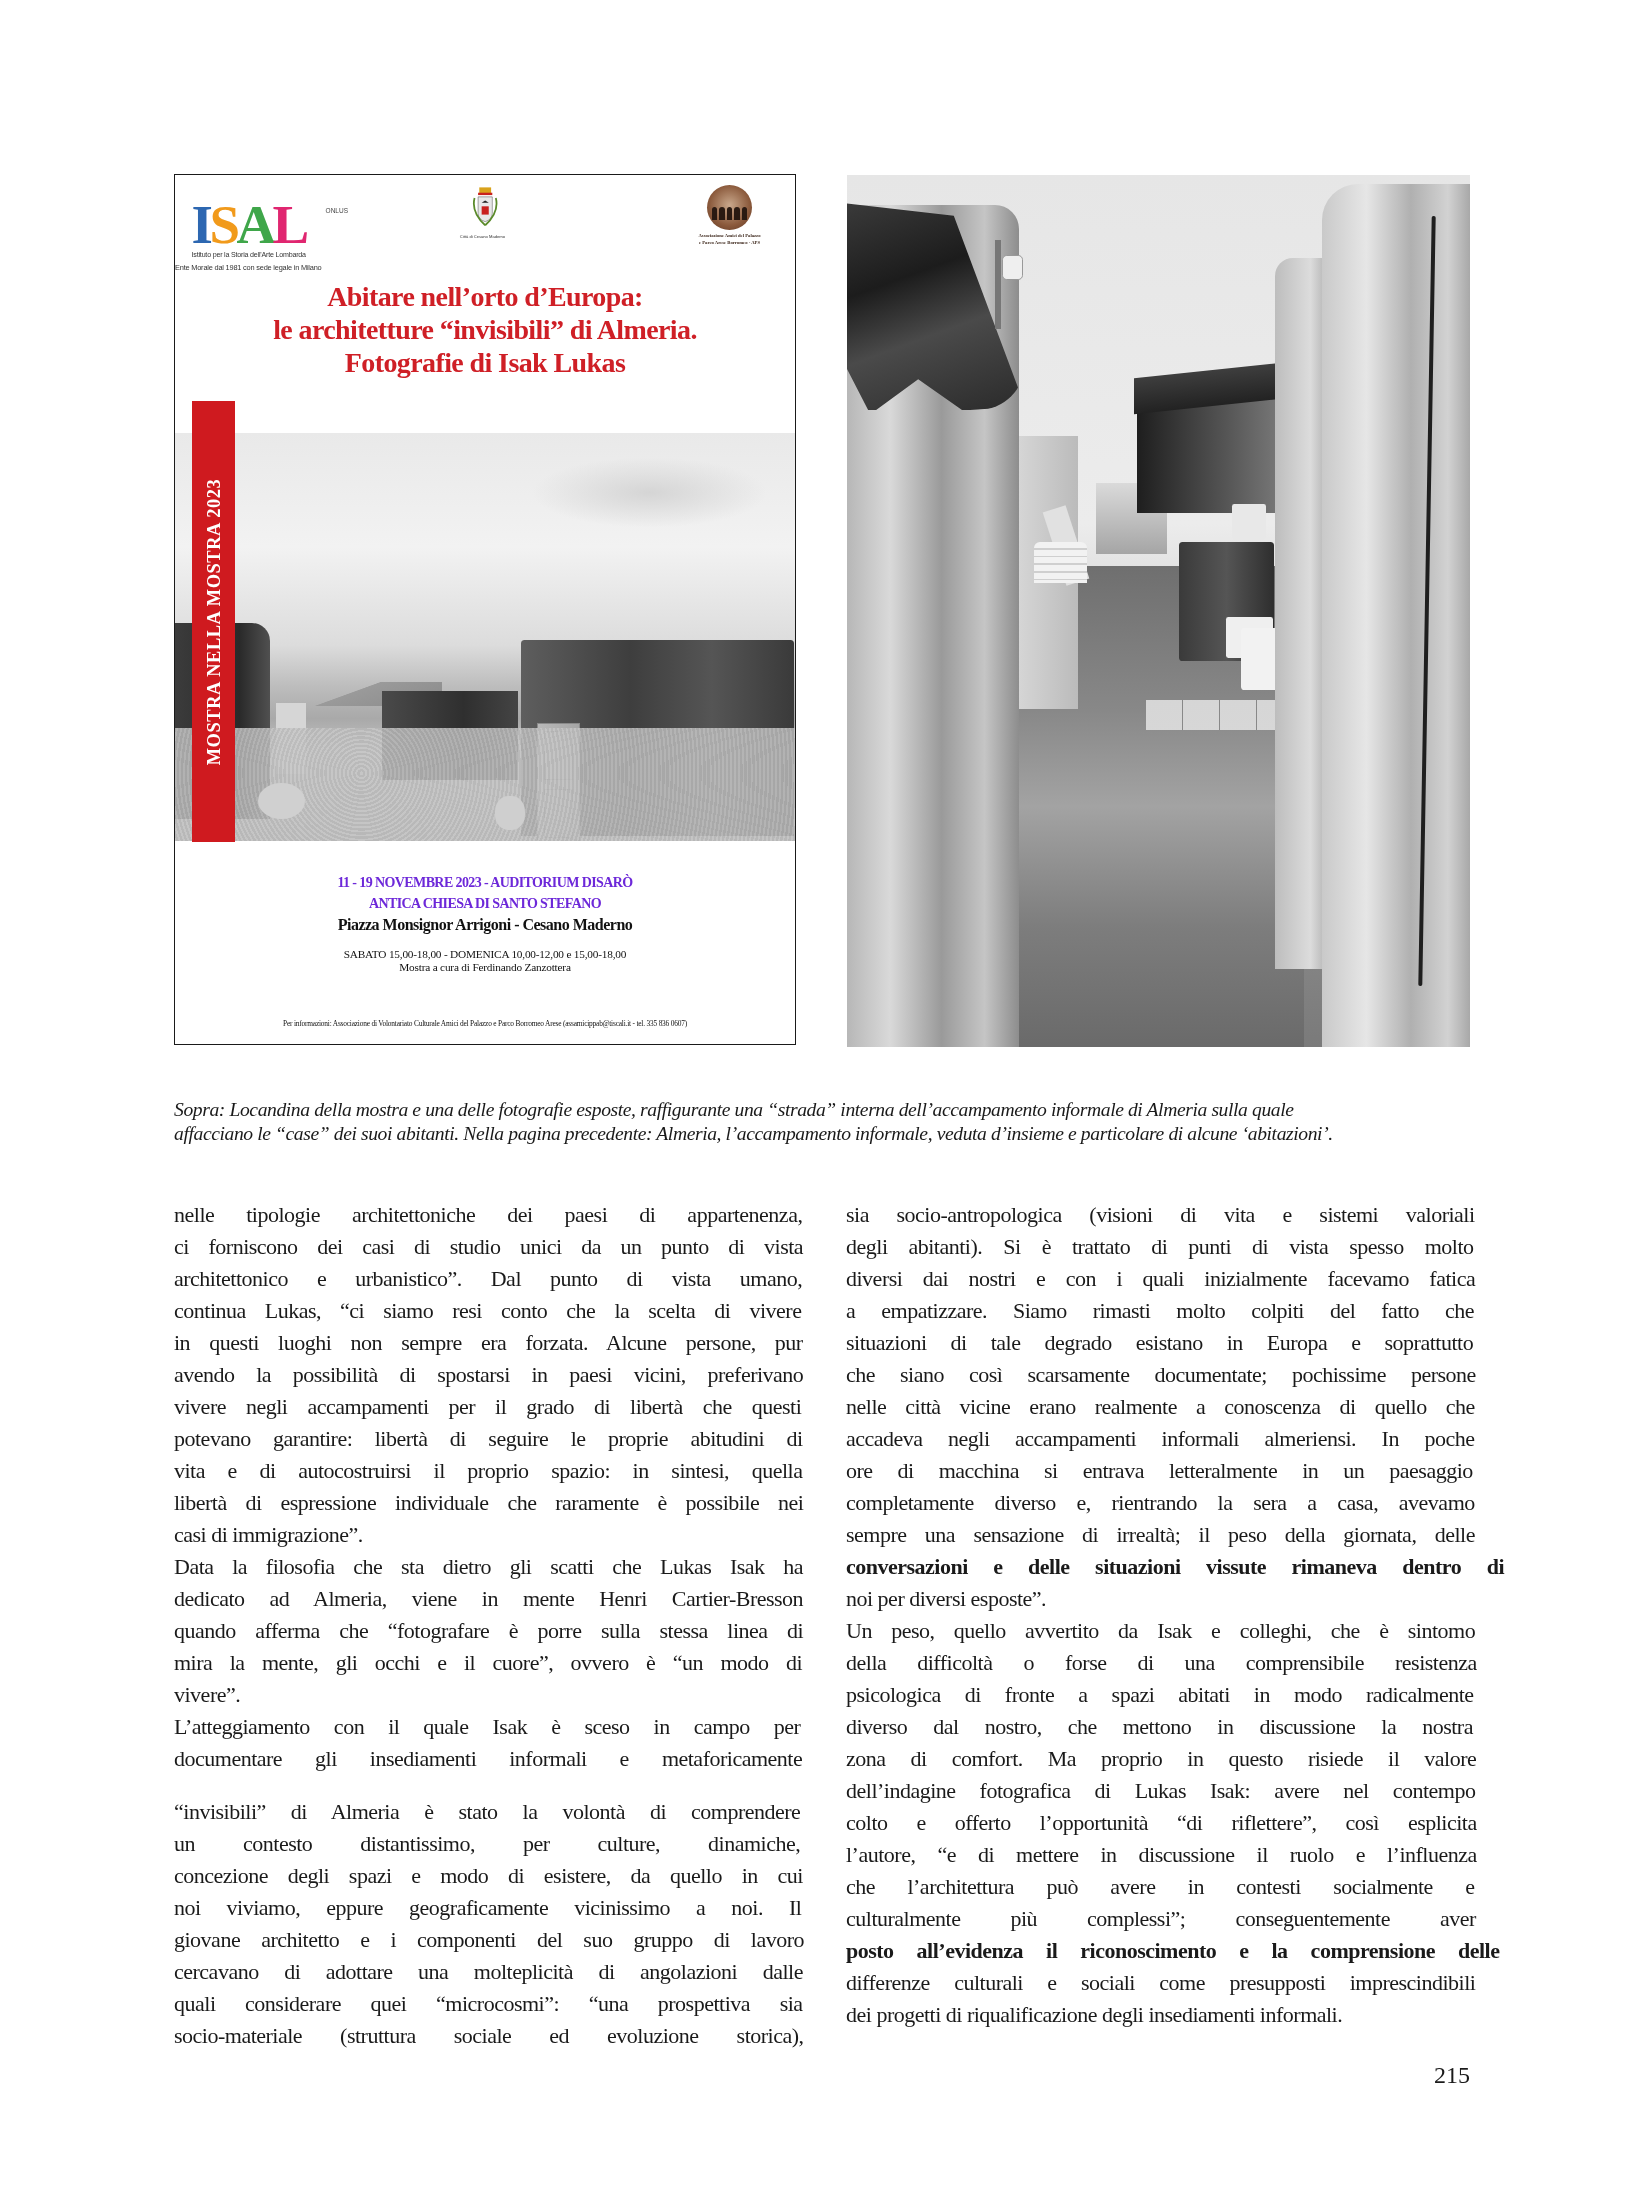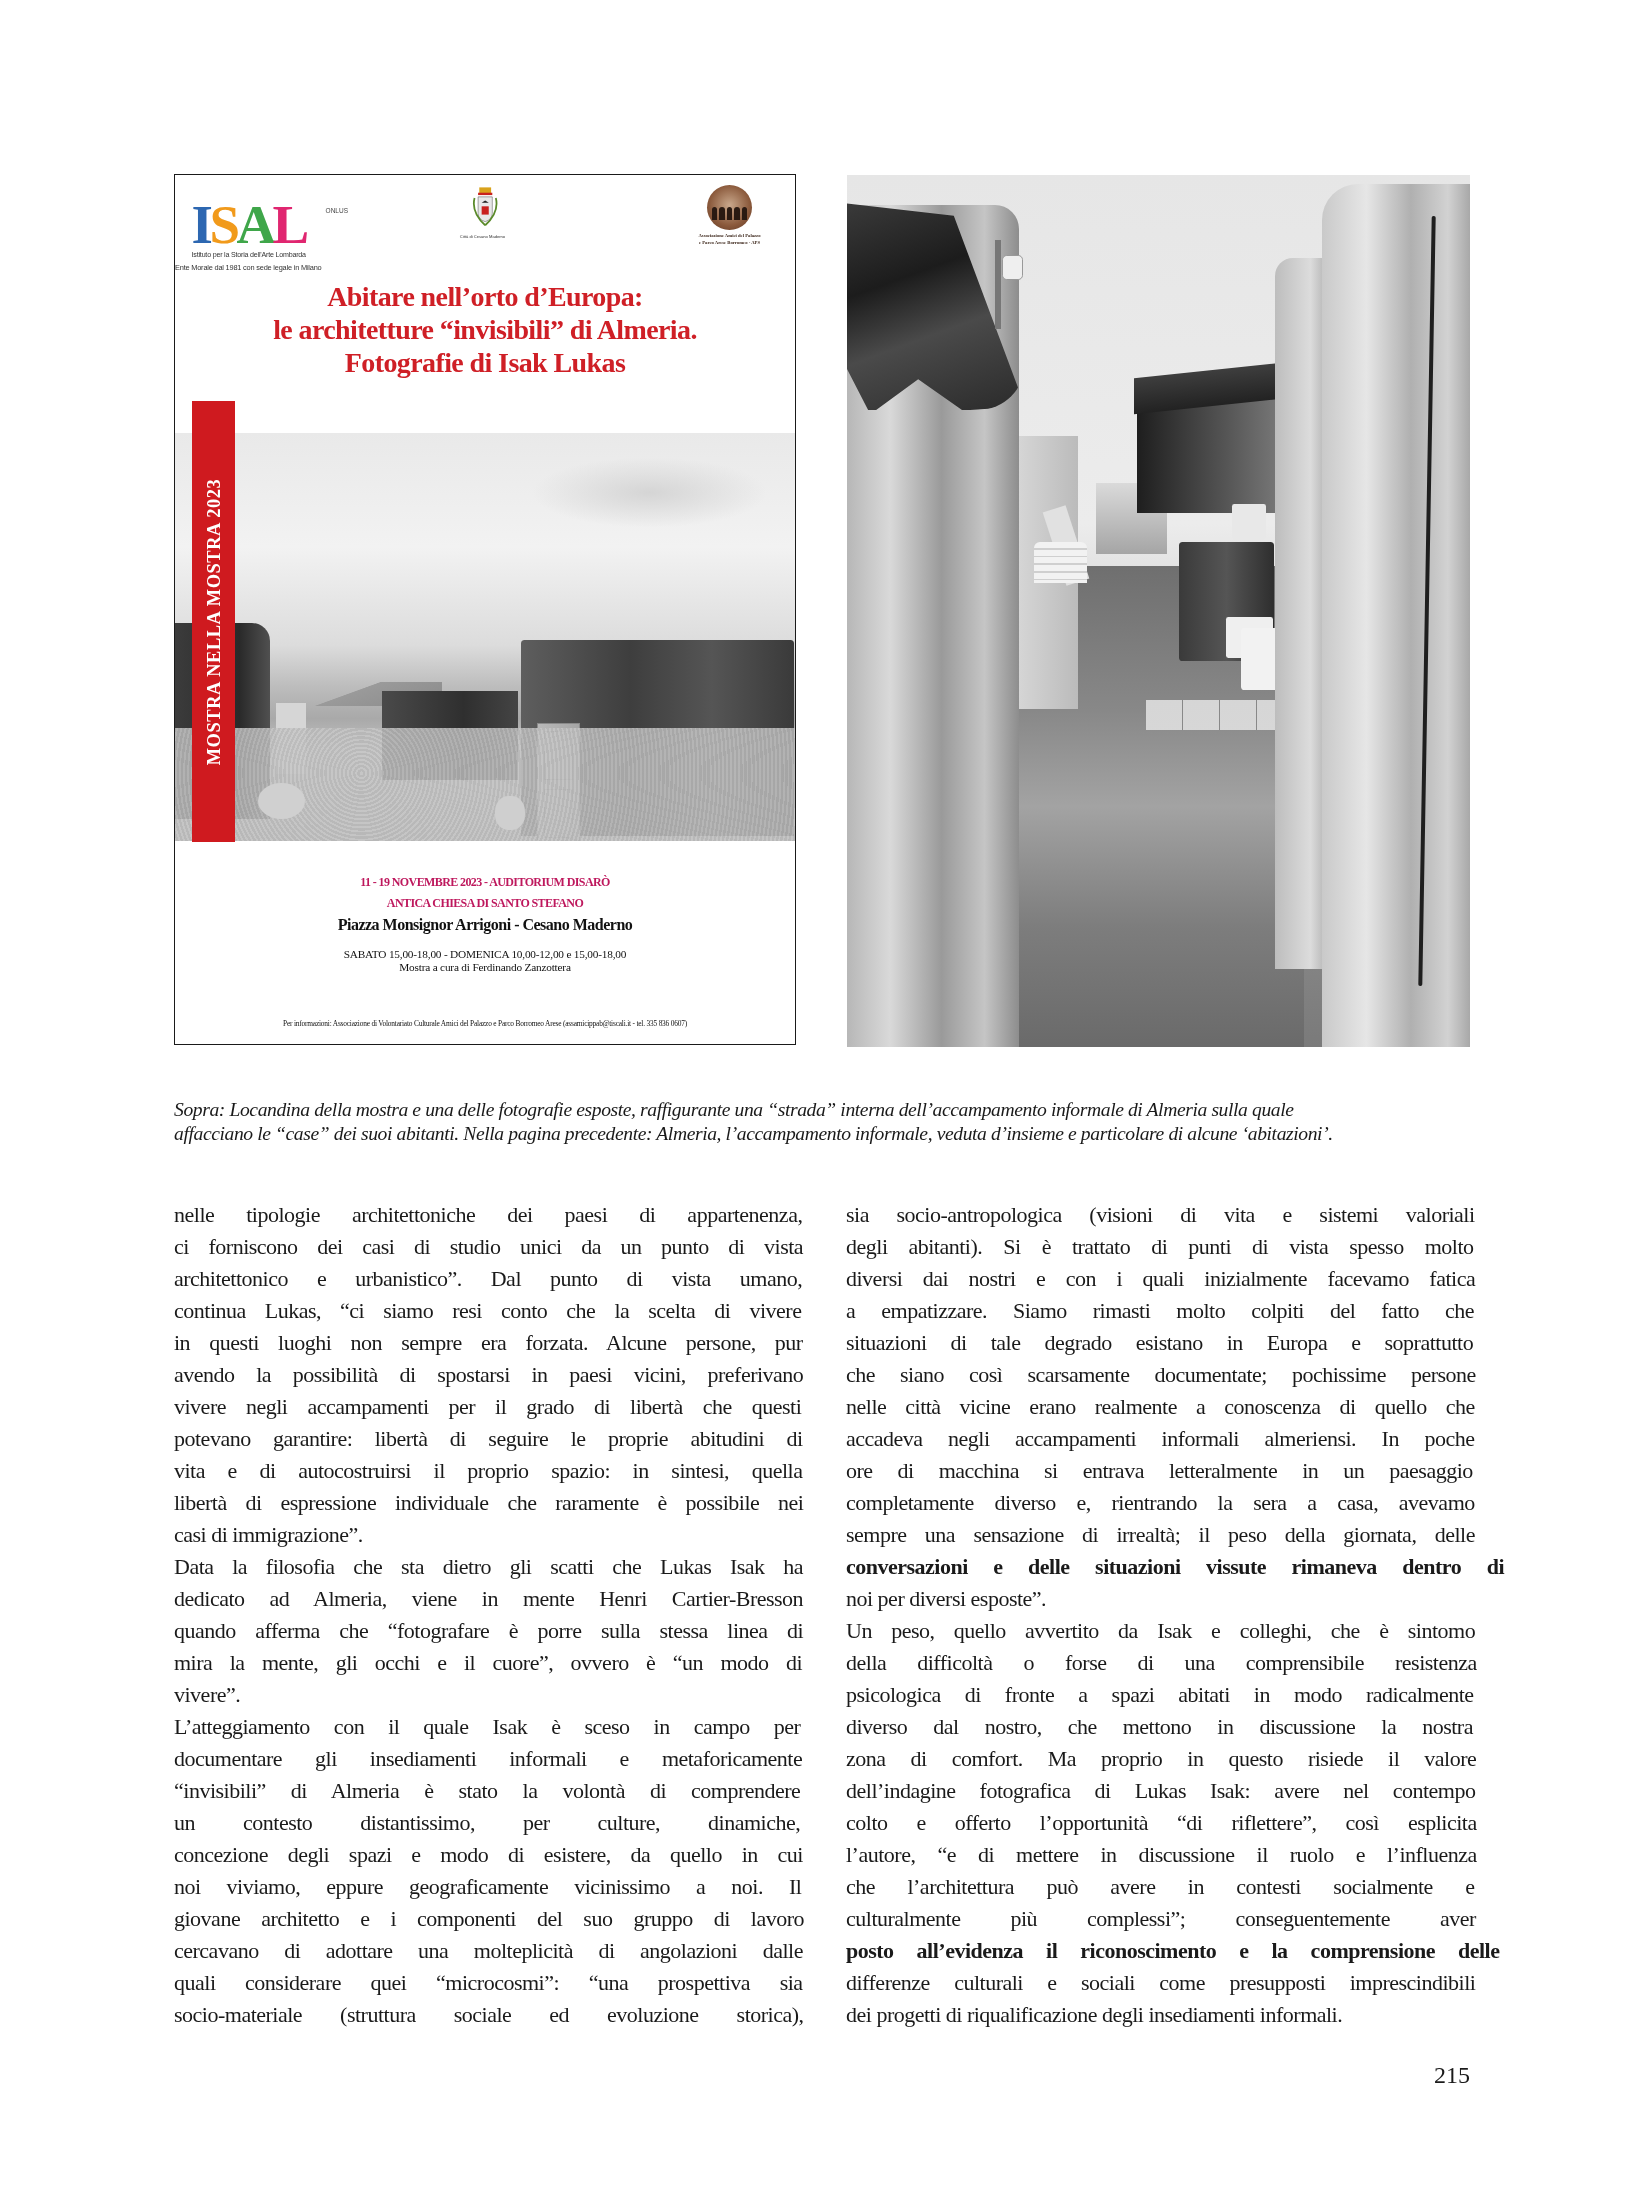--- a/index.html
+++ b/index.html
@@ -36,21 +36,21 @@
   .pp-shed-left { position: absolute; left: -6px; top: 190px; width: 101px; height: 196px; background: linear-gradient(90deg, #3d3d3d, #2a2a2a 70%, #505050); border-radius: 0 18px 0 0; }
   .pp-wall { position: absolute; left: 101px; top: 270px; width: 30px; height: 71px; background: #d6d6d6; }
   .pp-ground { position: absolute; left: 0; right: 0; bottom: 0; height: 113px; background: repeating-radial-gradient(circle at 30% 40%, #c7c7c7 0 1.8px, #b8b8b8 1.8px 4.1px); opacity: 0.85; }
   .pp-rock { position: absolute; left: 83px; top: 350px; width: 47px; height: 36px; background: #d0d0d0; border-radius: 50%; }
   .pp-rock2 { position: absolute; left: 320px; top: 363px; width: 30px; height: 34px; background: #cfcfcf; border-radius: 45%; }
 
   .red-band { position: absolute; left: 17px; top: 226px; width: 43px; height: 441px; background: #cf1a1f; }
   .red-band-text { position: absolute; left: 50%; top: 50%; transform: translate(-50%, -50%) rotate(-90deg); white-space: nowrap; color: #fff; font-family: "Liberation Serif", serif; font-weight: bold; font-size: 18.4px; letter-spacing: 0.6px; }
 
   .poster-info { position: absolute; left: 0; right: 0; top: 697px; text-align: center; }
-  .pi-line1, .pi-line2 { font-family: "Liberation Serif", serif; font-weight: bold; font-size: 12px; line-height: 21.3px; color: #be185d; letter-spacing: -0.6px; }
+  .pi-line1, .pi-line2 { font-family: "Liberation Serif", serif; font-weight: bold; font-size: 14px; line-height: 21.3px; color: #6d28d9; letter-spacing: -0.6px; }
   .pi-line3 { font-family: "Liberation Serif", serif; font-weight: bold; font-size: 16px; line-height: 20px; color: #111; letter-spacing: -0.5px; }
   .pi-hours { margin-top: 13px; font-family: "Liberation Serif", serif; font-size: 11.3px; line-height: 13.6px; color: #111; letter-spacing: -0.2px; }
   .pi-curator { font-family: "Liberation Serif", serif; font-size: 11.3px; line-height: 13.6px; color: #111; letter-spacing: -0.2px; }
   .pi-contact { position: absolute; left: 0; right: 0; top: 844px; text-align: center; font-family: "Liberation Serif", serif; font-size: 7.4px; color: #111; letter-spacing: -0.2px; }
 
   
   .photo { position: absolute; left: 847px; top: 175px; width: 623px; height: 872px; overflow: hidden;
     background: linear-gradient(180deg, #e6e6e6 0%, #ececec 40%, #c8c8c8 60%, #8e8e8e 80%, #7a7a7a 100%); }
   .ph-left-tent { position: absolute; left: 0; top: 30px; width: 172px; height: 843px; background: linear-gradient(90deg, #b7b7b7 0%, #d9d9d9 25%, #9a9a9a 55%, #c5c5c5 80%, #8d8d8d 100%); border-radius: 0 24px 0 0; }
   .ph-left-tarp { position: absolute; left: 0; top: 28.4px; width: 178px; height: 207px; background: linear-gradient(160deg, #3a3a3a, #1c1c1c 35%, #4a4a4a 60%, #2a2a2a); border-radius: 0 36px 47px 0; clip-path: polygon(0 0, 60% 6%, 100% 98%, 65% 100%, 40% 85%, 16% 100%, 12% 100%, 0 80%); }
@@ -198,21 +198,21 @@
     <span class="ln" style="display: block; text-align-last: auto; word-spacing: 17.6px; text-align: left;">vita e di autocostruirsi il proprio spazio: in sintesi, quella</span>
     <span class="ln" style="display: block; text-align-last: auto; word-spacing: 13.8px; text-align: left;">libertà di espressione individuale che raramente è possibile nei</span>
     <span class="ln last">casi di immigrazione”.</span>
     <span class="ln" style="display: block; text-align-last: auto; word-spacing: 13.7px; text-align: left;">Data la filosofia che sta dietro gli scatti che Lukas Isak ha</span>
     <span class="ln" style="display: block; text-align-last: auto; word-spacing: 20px; text-align: left;">dedicato ad Almeria, viene in mente Henri Cartier-Bresson</span>
     <span class="ln" style="display: block; text-align-last: auto; word-spacing: 14.5px; text-align: left;">quando afferma che “fotografare è porre sulla stessa linea di</span>
     <span class="ln" style="display: block; text-align-last: auto; word-spacing: 12.4px; text-align: left;">mira la mente, gli occhi e il cuore”, ovvero è “un modo di</span>
     <span class="ln last">vivere”.</span>
     <span class="ln" style="display: block; text-align-last: auto; word-spacing: 19px; text-align: left;">L’atteggiamento con il quale Isak è sceso in campo per</span>
     <span class="ln" style="display: block; text-align-last: auto; word-spacing: 28px; text-align: left;">documentare gli insediamenti informali e metaforicamente</span>
-    <span class="ln" style="display: block; text-align-last: auto; word-spacing: 20px; text-align: left;">“invisibili” di Almeria è stato la volontà di comprendere</span>
+    <span class="ln" style="display: block; text-align-last: auto; word-spacing: 20px; text-align: left; margin-top: 21px;">“invisibili” di Almeria è stato la volontà di comprendere</span>
     <span class="ln" style="display: block; text-align-last: auto; word-spacing: 43px; text-align: left;">un contesto distantissimo, per culture, dinamiche,</span>
     <span class="ln" style="display: block; text-align-last: auto; word-spacing: 14.7px; text-align: left;">concezione degli spazi e modo di esistere, da quello in cui</span>
     <span class="ln" style="display: block; text-align-last: auto; word-spacing: 21px; text-align: left;">noi viviamo, eppure geograficamente vicinissimo a noi. Il</span>
     <span class="ln" style="display: block; text-align-last: auto; word-spacing: 16px; text-align: left;">giovane architetto e i componenti del suo gruppo di lavoro</span>
     <span class="ln" style="display: block; text-align-last: auto; word-spacing: 20.5px; text-align: left;">cercavano di adottare una molteplicità di angolazioni dalle</span>
     <span class="ln" style="display: block; text-align-last: auto; word-spacing: 24.6px; text-align: left;">quali considerare quei “microcosmi”: “una prospettiva sia</span>
     <span class="ln" style="display: block; text-align-last: auto; word-spacing: 33px; text-align: left;">socio-materiale (struttura sociale ed evoluzione storica),</span>
   </div>
 <div class="col col-right" id="colR">
     <span class="ln" style="display: block; text-align-last: auto; word-spacing: 22.6px; text-align: left;">sia socio-antropologica (visioni di vita e sistemi valoriali</span>

